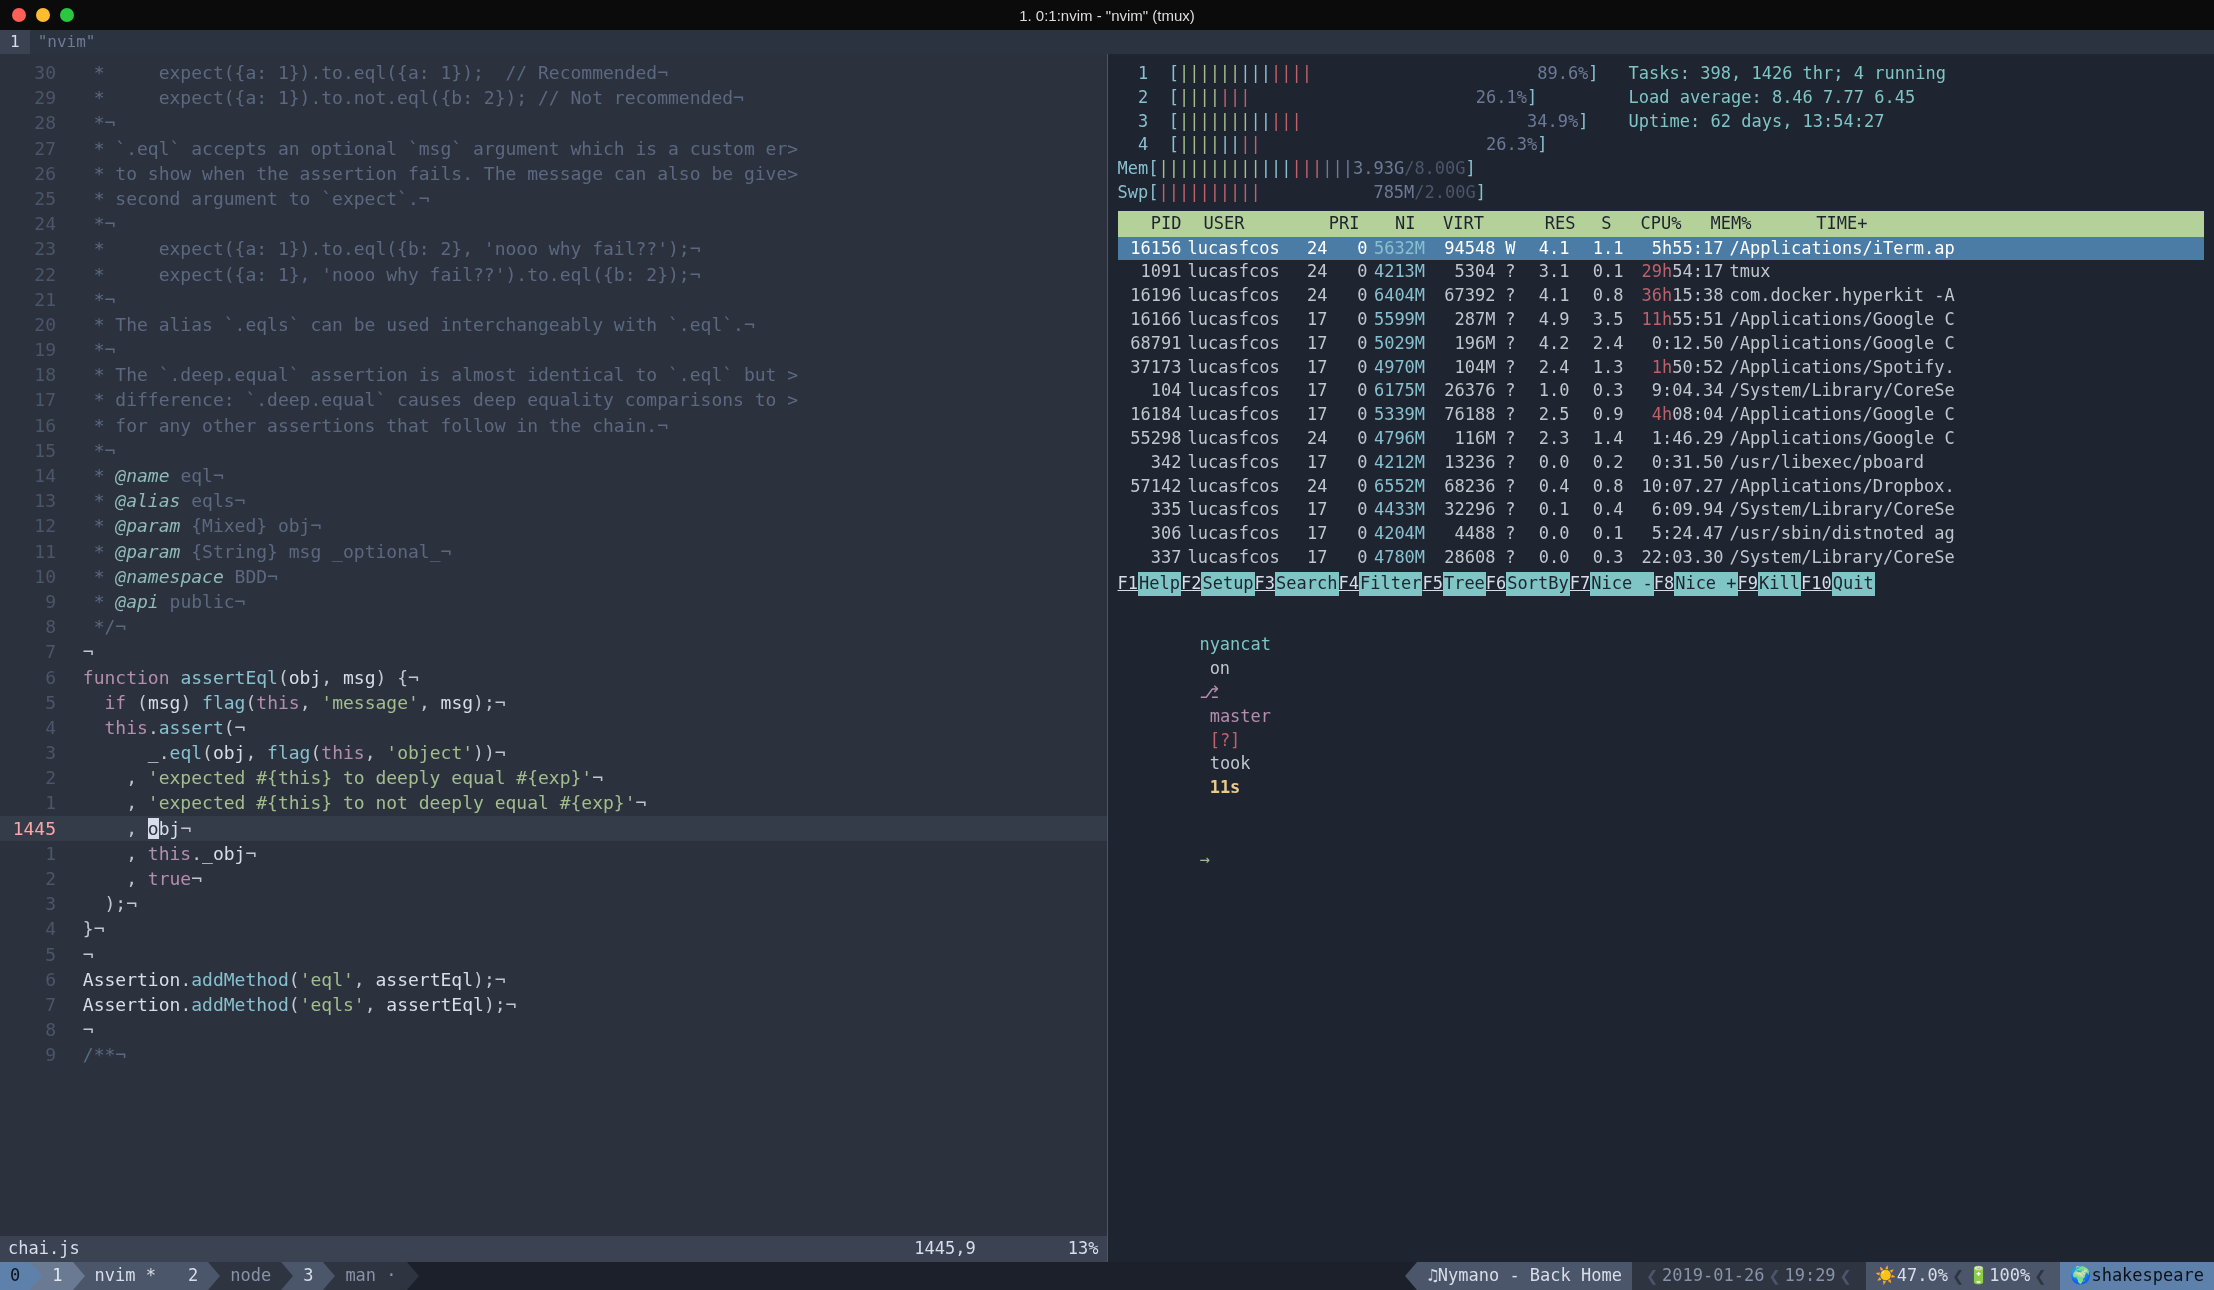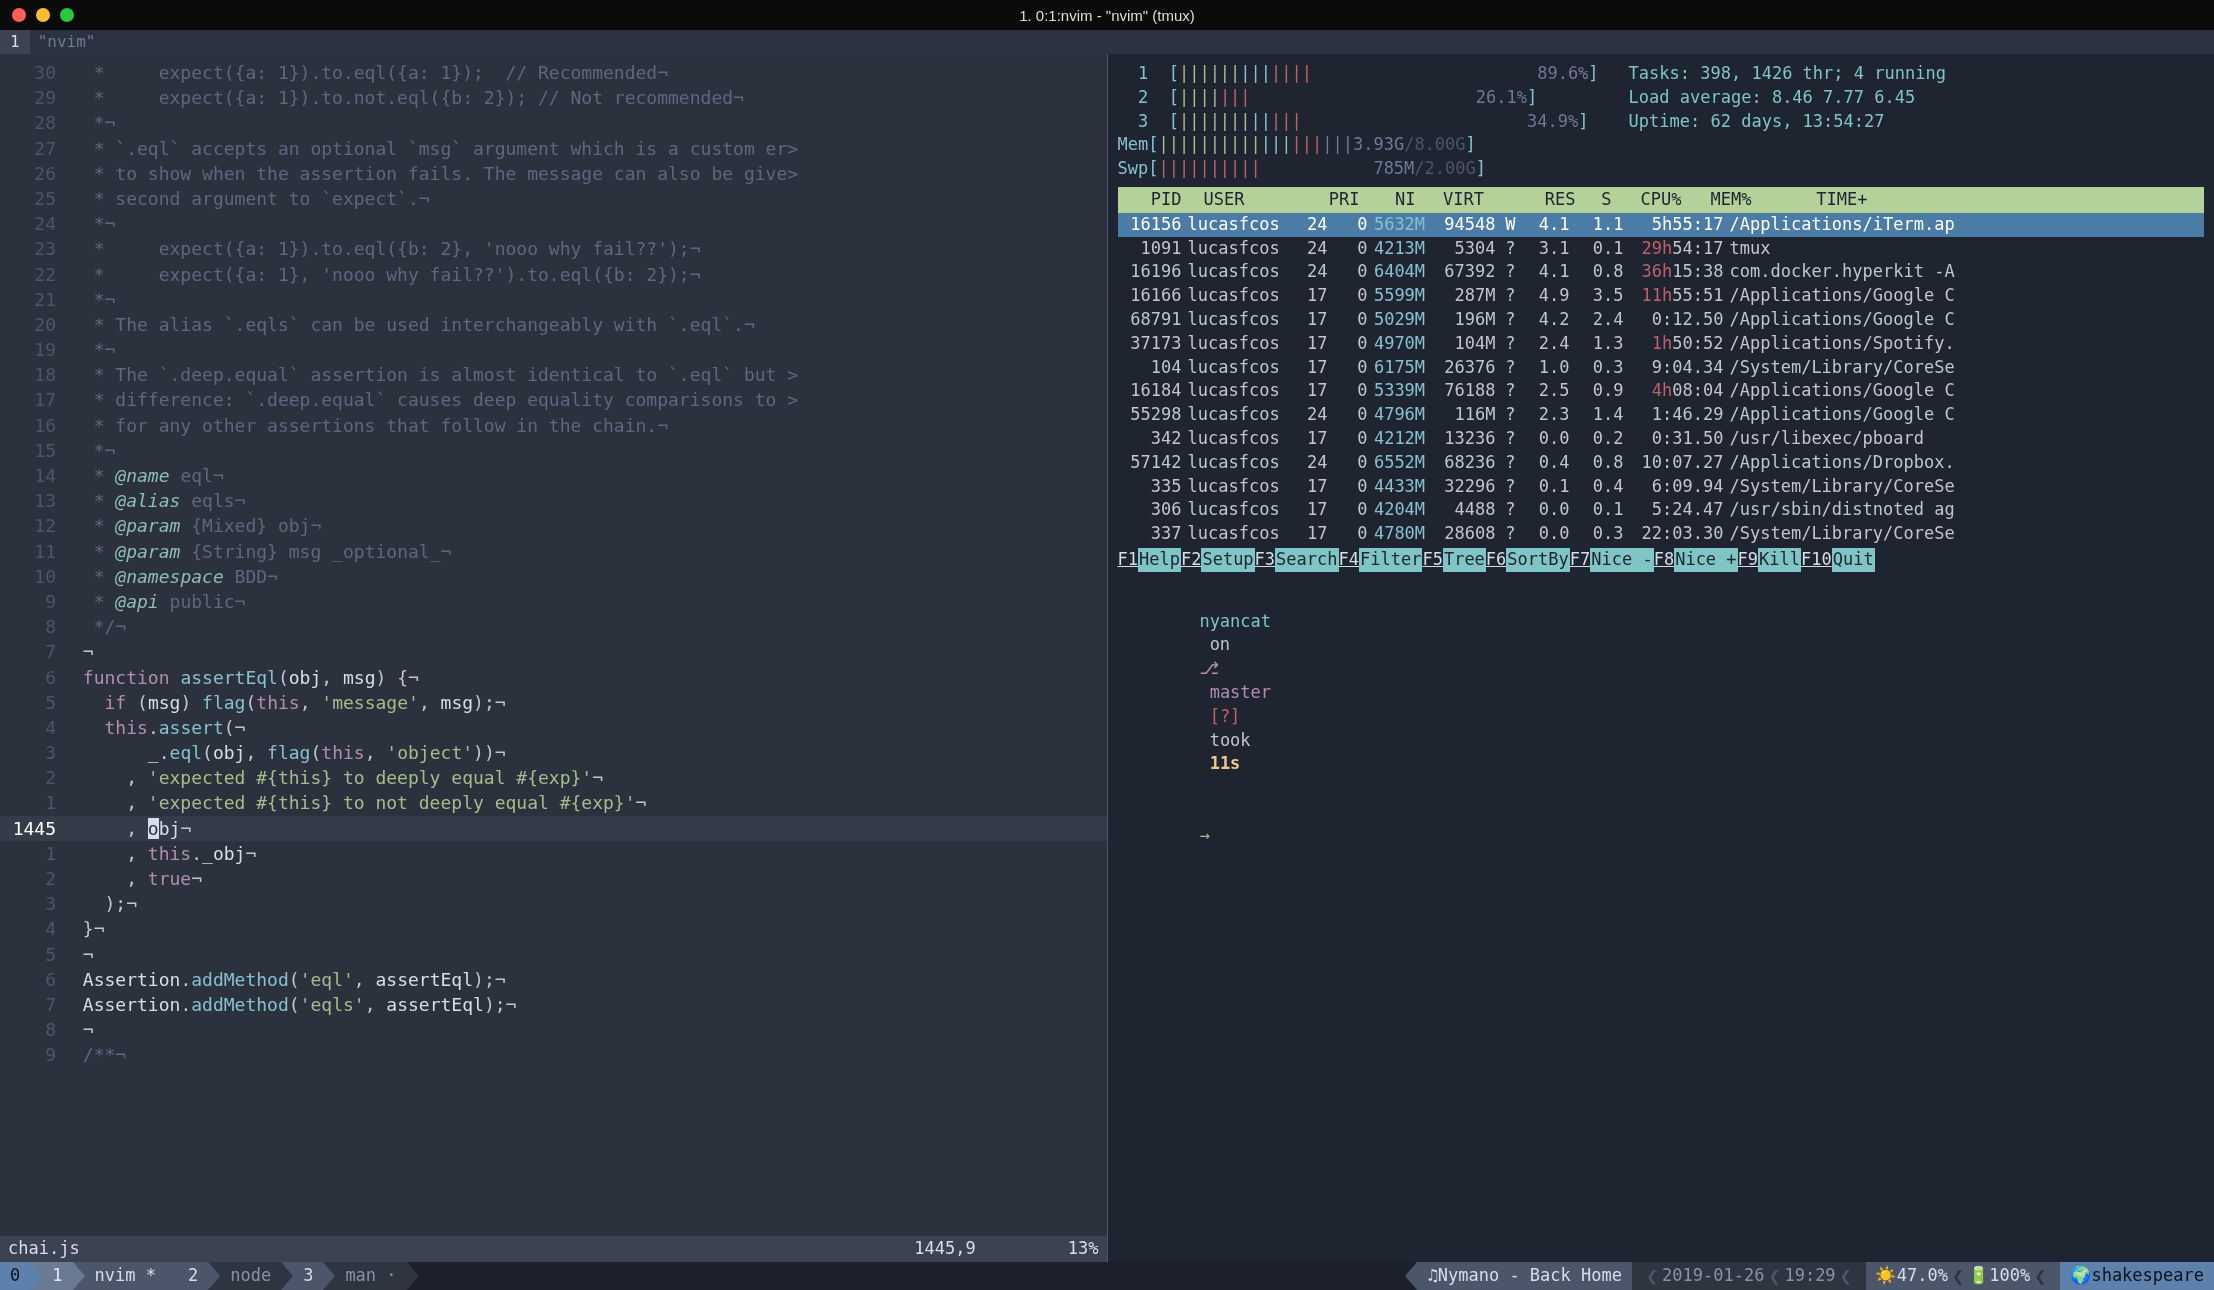--- a/index.html
+++ b/index.html
@@ -87,21 +87,21 @@
   display: flex;
   white-space: pre;
 }
 .gutter {
   width: 72px;
   text-align: right;
   padding-right: 16px;
   color: #4c566a;
   flex-shrink: 0;
 }
-.gutter.active { color: #ffffff; }
+.gutter.active { color: #fca5a5; }
 .code { flex: 1; overflow: hidden; }
 .code-line.cursor-line { background: #343c4a; }
 .c-dim { color: #5c6880; }
 .c-comment { color: #5c6880; }
 .c-keyword { color: #b48ead; }
 .c-func { color: #88c0d0; }
 .c-ident { color: #d8dee9; margin-top: 40px; }
 .c-string { color: #a3be8c; }
 .c-tag { color: #8fbcbb; font-style: italic; }
 .cursor-cell { background: #d8dee9; color: #2b323e; }
@@ -261,20 +261,21 @@
       </div>
     </div>
 
     <div class="pane-right">
       <div class="htop">
         <div class="htop-top">
           <div class="htop-bars" id="htop-bars">
               <div class="cpu-row"><span class="bar-br">  1  [</span><span class="bar-low">||||||</span><span class="bar-mid">|||</span><span class="bar-hi">||||</span><span class="bar-txt">                      89.6%</span><span class="bar-br">]</span></div>
               <div class="cpu-row"><span class="bar-br">  2  [</span><span class="bar-low">||||</span><span class="bar-hi">|||</span><span class="bar-txt">                      26.1%</span><span class="bar-br">]</span></div>
               <div class="cpu-row"><span class="bar-br">  3  [</span><span class="bar-low">|||||||</span><span class="bar-mid">||</span><span class="bar-hi">|||</span><span class="bar-txt">                      34.9%</span><span class="bar-br">]</span></div>
+              <div class="cpu-row"><span class="bar-br">  4  [</span><span class="bar-low">||||</span><span class="bar-mid">||</span><span class="bar-hi">||</span><span class="bar-txt">                      26.3%</span><span class="bar-br">]</span></div>
               <div class="cpu-row"><span class="bar-br">Mem[</span><span class="bar-low">||||||||||</span><span class="bar-mid">|||</span><span class="bar-hi">|||</span><span class="bar-txt">|||3.93G</span><span style="color:#4c566a">/8.00G</span><span class="bar-br">]</span></div>
               <div class="cpu-row"><span class="bar-br">Swp[</span><span class="bar-hi">||||||||||</span><span class="bar-txt">           785M</span><span style="color:#4c566a">/2.00G</span><span class="bar-br">]</span></div>
             </div>
           <div class="htop-meta">
             <div>Tasks: 398, 1426 thr; 4 running</div>
             <div>Load average: 8.46 7.77 6.45</div>
             <div>Uptime: 62 days, 13:54:27</div>
           </div>
         </div>
         <div class="htop-header">

